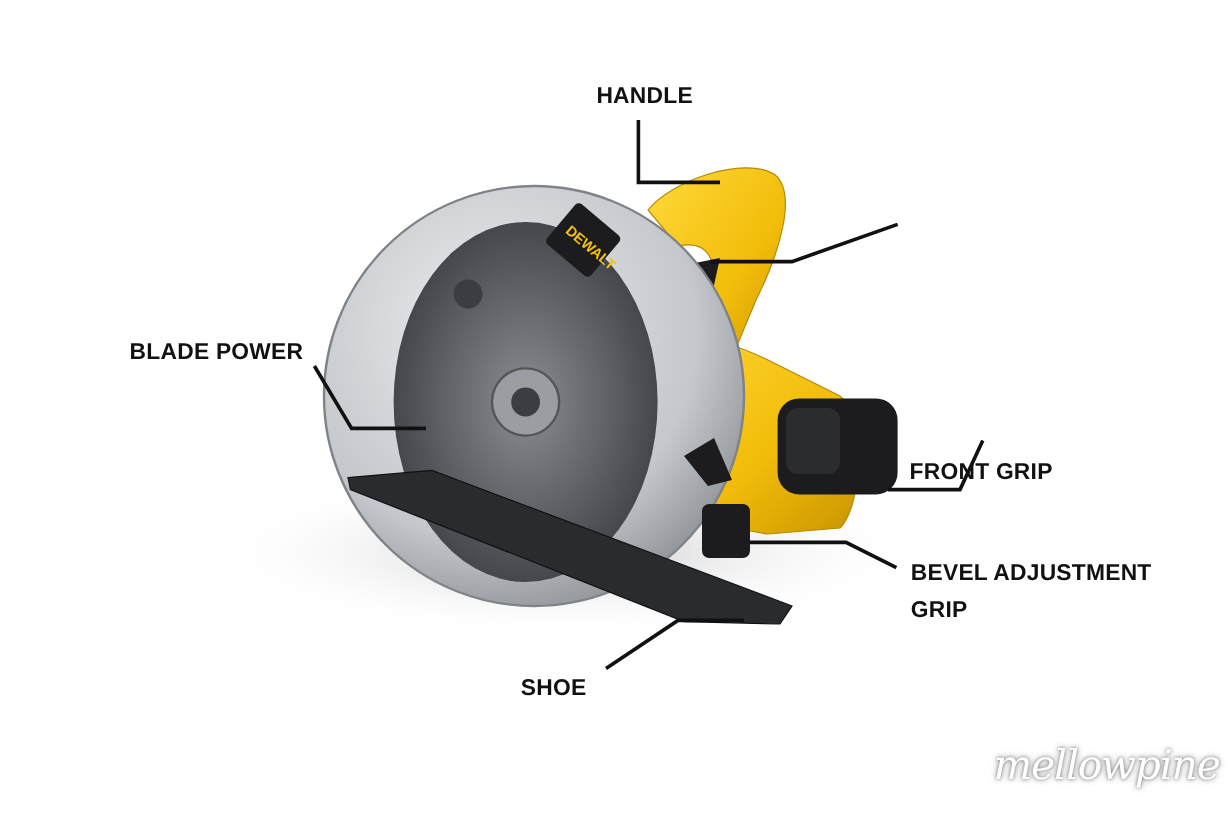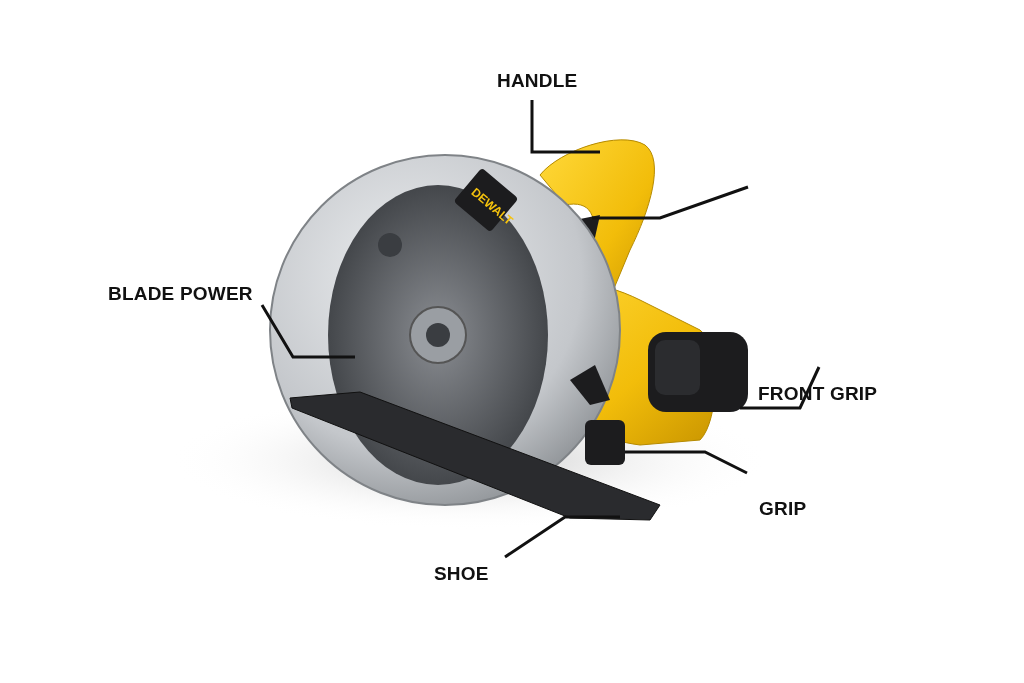--- a/index.html
+++ b/index.html
@@ -70,16 +70,18 @@
       <polyline points="262,305 293,357 355,357"></polyline>
       <polyline points="819,367 800,408 740,408"></polyline>
       <polyline points="747,473 705,452 625,452"></polyline>
       <polyline points="505,557 565,517 620,517"></polyline>
     </g>
   </svg>
 
   <div class="label" style="left:497px;top:66px;">HANDLE</div>
   <div class="label" style="left:108px;top:279px;">BLADE POWER</div>
   <div class="label" style="left:758px;top:336px;margin-top:43px;">FRONT GRIP</div>
+  <div class="label" style="left:759px;top:463px;">BEVEL ADJUSTMENT</div>
   <div class="label" style="left:759px;top:494px;">GRIP</div>
   <div class="label" style="left:434px;top:559px;">SHOE</div>
 
+  <div class="wm">mellowpine</div>
 </div>
 
 </body></html>

